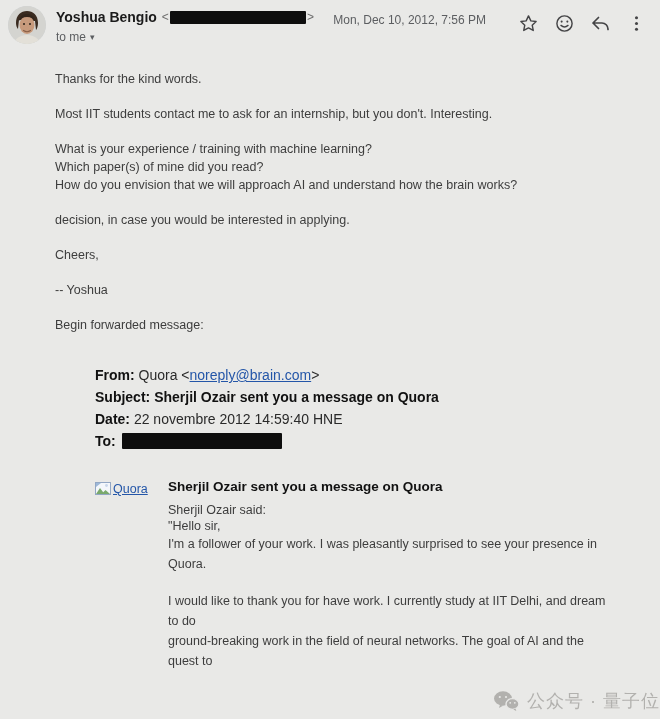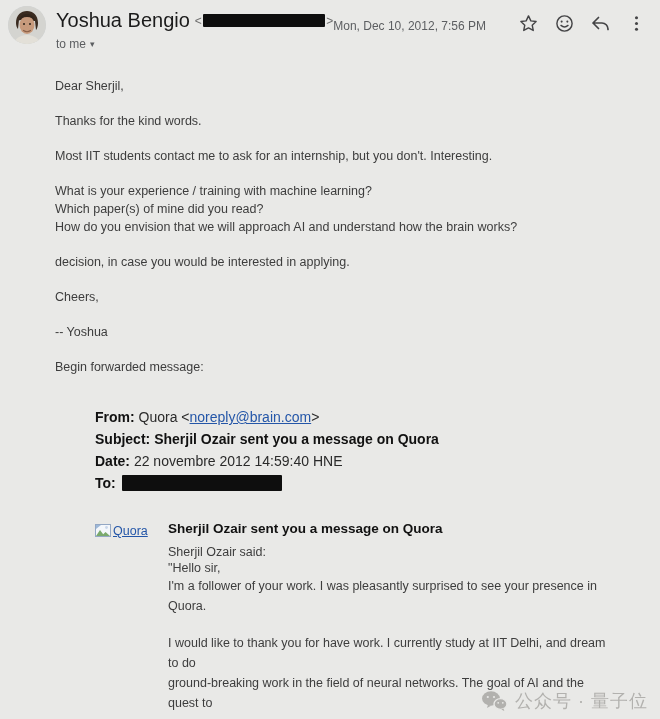--- a/index.html
+++ b/index.html
@@ -12,28 +12,28 @@
     width:660px;height:719px;overflow:hidden;position:relative;
     background:var(--bg);
     font-family:"Liberation Sans","DejaVu Sans",sans-serif;
     color:var(--text);
   }
   
   .email-header{display:flex;align-items:flex-start;padding:6px 14px 0 8px;}
   .avatar{width:38px;height:38px;border-radius:50%;overflow:hidden;flex:0 0 38px;background:#cfd2d4;}
   .sender-block{margin-left:10px;padding-top:3px;min-width:0;}
   .sender-line{display:flex;align-items:center;white-space:nowrap;}
-  .sender-name{font-size:20px;font-weight:normal;color:var(--heading);}
+  .sender-name{font-size:14px;font-weight:bold;color:var(--heading);}
   .addr-bracket{color:#6d6d6d;font-size:12px;margin:0 1px 0 5px;}
   .addr-bracket.close{margin:0 0 0 1px;}
   .redact{display:inline-block;background:var(--redact);border-radius:1px;}
   .redact-email{width:136px;height:13px;}
   .to-line{margin-top:5px;font-size:12px;color:var(--meta);cursor:pointer;display:flex;align-items:center;gap:4px;width:max-content;}
   .caret{font-size:9px;color:var(--meta);}
-  .header-right{margin-left:auto;display:flex;align-items:flex-end;padding-top:7px;}
+  .header-right{margin-left:auto;display:flex;align-items:flex-start;padding-top:7px;}
   .hdr-date{font-size:12px;color:var(--meta);margin-right:16px;white-space:nowrap;}
   .hicon{width:20px;height:20px;display:inline-flex;align-items:center;justify-content:center;margin-left:16px;cursor:pointer;}
   .hicon svg{display:block;}
   
   .email-body{padding:26px 40px 0 55px;font-size:12.5px;line-height:18px;color:var(--text);}
   .email-body p{margin:0 0 17px 0;}
   .qline{line-height:18px;}
   .q-group{margin:0 0 17px 0;}
   
   .forwarded{margin:30px 0 0 40px;font-size:14px;line-height:22px;color:#2a2a2a;}
@@ -46,21 +46,21 @@
   .quora-left{flex:0 0 73px;padding-top:2px;white-space:nowrap;}
   .broken-img{display:inline-block;vertical-align:-2px;margin-right:2px;}
   .quora-link{color:var(--link);text-decoration:underline;font-size:12.5px;cursor:pointer;}
   .quora-right{flex:1;min-width:0;}
   .quora-title{margin:0 0 6px 0;font-size:13.5px;line-height:18px;font-weight:bold;color:#111;}
   .said-line{font-size:12.5px;line-height:16px;}
   .q-para{margin:13px 0 0 0;font-size:12.5px;line-height:20px;max-width:445px;}
   .q-para.multi{margin-top:9px;}
   .q-para div{line-height:20px;}
   
-  .watermark{position:absolute;right:12px;bottom:6px;display:flex;align-items:center;gap:7px;color:var(--watermark);font-size:18px;letter-spacing:1px;pointer-events:none;}
+  .watermark{position:absolute;right:0;bottom:6px;display:flex;align-items:center;gap:7px;color:var(--watermark);font-size:18px;letter-spacing:1px;pointer-events:none;}
   .wechat-icon svg{display:block;}
 </style>
 </head>
 <body>
 
 <header class="email-header">
   <div class="avatar">
     <svg width="38" height="38" viewBox="0 0 38 38" aria-hidden="true">
       <circle cx="19" cy="19" r="19" fill="#d4d4d0"></circle>
       <ellipse cx="19" cy="43" rx="15" ry="14" fill="#e3e0d8"></ellipse>
@@ -108,21 +108,20 @@
       <svg width="19" height="19" viewBox="0 0 20 20">
           <circle cx="10" cy="4" r="1.6" fill="var(--icon)"></circle>
           <circle cx="10" cy="10" r="1.6" fill="var(--icon)"></circle>
           <circle cx="10" cy="16" r="1.6" fill="var(--icon)"></circle>
         </svg>
     </span>
   </div>
 </header>
 
 <main class="email-body">
-  <p>Dear Sherjil,</p>
   <p>Thanks for the kind words.</p>
   <p>Most IIT students contact me to ask for an internship, but you don't. Interesting.</p>
 
   <div class="q-group">
     <div class="qline">What is your experience / training with machine learning?</div>
     <div class="qline">Which paper(s) of mine did you read?</div>
     <div class="qline">How do you envision that we will approach AI and understand how the brain works?</div>
   </div>
 
   <div class="q-group">

